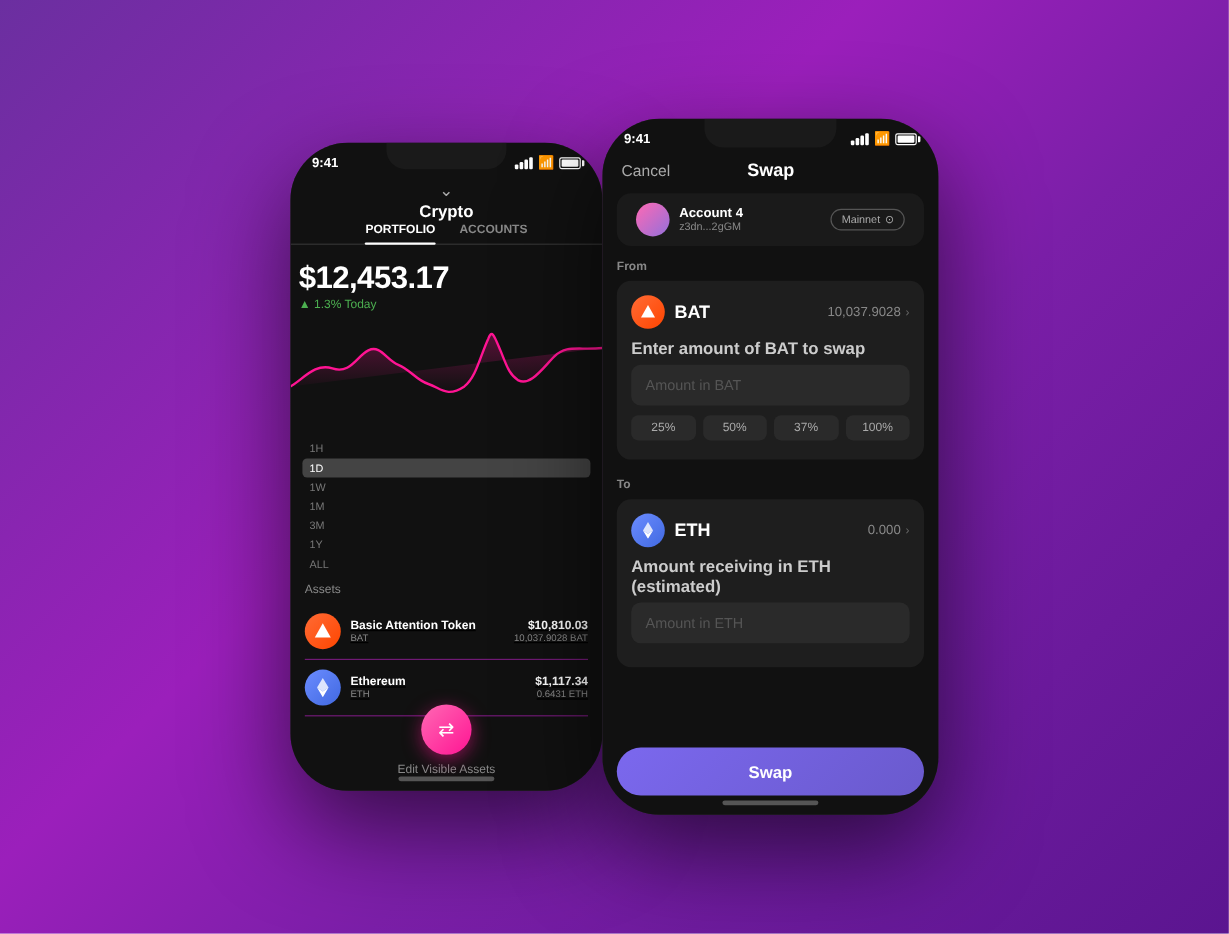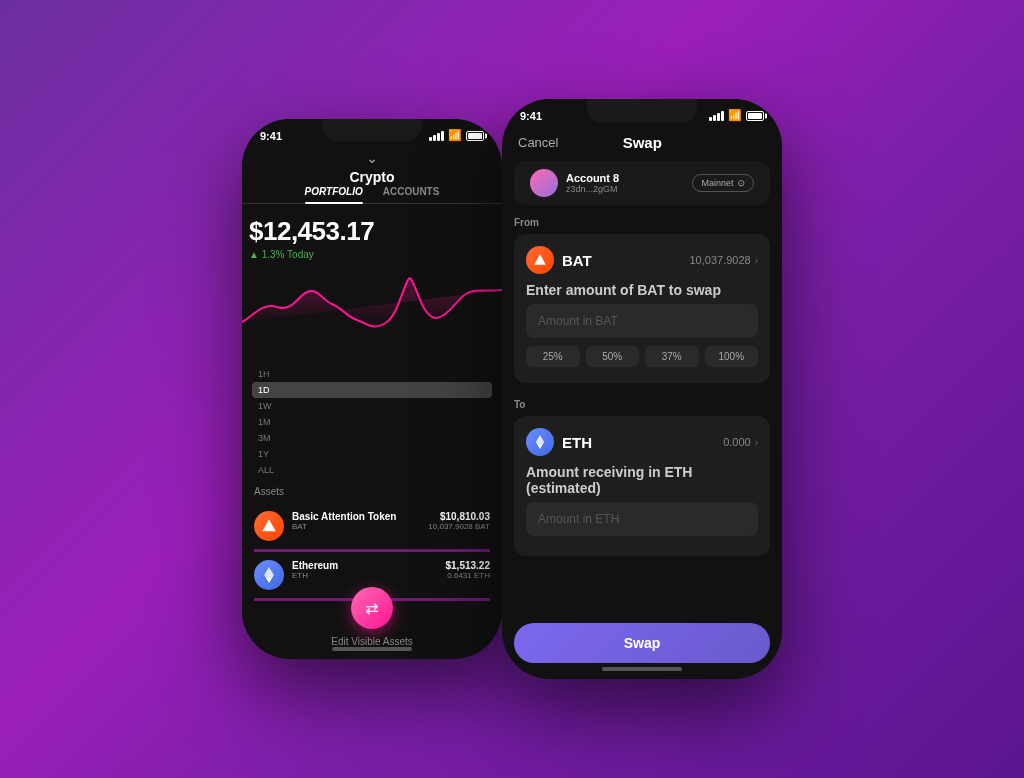--- a/index.html
+++ b/index.html
@@ -163,21 +163,20 @@
       font-size: 10px;
       font-weight: 600;
       color: #888;
       padding-bottom: 6px;
       cursor: pointer;
       position: relative;
     }
 
     .tab.active {
       color: #fff;
-      font-style: italic;
     }
     .tab.active::after {
       content: '';
       position: absolute;
       bottom: -1px;
       left: 0;
       right: 0;
       height: 2px;
       background: #fff;
       border-radius: 1px;
@@ -243,23 +242,24 @@
     }
 
     .assets-label {
       font-size: 10px;
       color: #888;
       margin-bottom: 6px;
     }
 
     .asset-item {
       display: flex;
-      align-items: flex-start;
+      align-items: center;
       padding: 8px 0;
-      border-bottom: 3px solid #701a75;
+      border-bottom: 1px solid #701a75;
+      text-decoration: underline;
     }
 
     .asset-icon {
       width: 30px;
       height: 30px;
       border-radius: 50%;
       display: flex;
       align-items: center;
       justify-content: center;
       margin-right: 8px;
@@ -586,21 +586,21 @@
               <svg width="14" height="16" viewBox="0 0 12 20">
                   <polygon points="6,0 12,10 6,14 0,10" fill="white" opacity="0.8"></polygon>
                   <polygon points="6,14 12,10 6,20 0,10" fill="white"></polygon>
                 </svg>
             </div>
             <div class="asset-info">
               <div class="asset-name">Ethereum</div>
               <div class="asset-symbol">ETH</div>
             </div>
             <div class="asset-amount-block">
-              <div class="asset-usd">$1,513.22</div>
+              <div class="asset-usd">$1,117.34</div>
               <div class="asset-tokens">0.6431 ETH</div>
             </div>
           </div>
         </div>
 
         <div class="edit-assets-btn">
           <span class="edit-assets-text">Edit Visible Assets</span>
         </div>
       </div>
     </div>
@@ -635,21 +635,21 @@
       <div class="swap-header">
         <span class="cancel-btn">Cancel</span>
         <span class="swap-title">Swap</span>
         <div class="swap-header-space"></div>
       </div>
 
       <div class="account-bar">
         <div class="account-info">
           <div class="account-avatar"></div>
           <div>
-            <div class="account-name">Account 8</div>
+            <div class="account-name">Account 4</div>
             <div class="account-address">z3dn...2gGM</div>
           </div>
         </div>
         <div class="mainnet-badge">
           <span>Mainnet</span>
           <span>⊙</span>
         </div>
       </div>
 
       <div class="swap-section">

